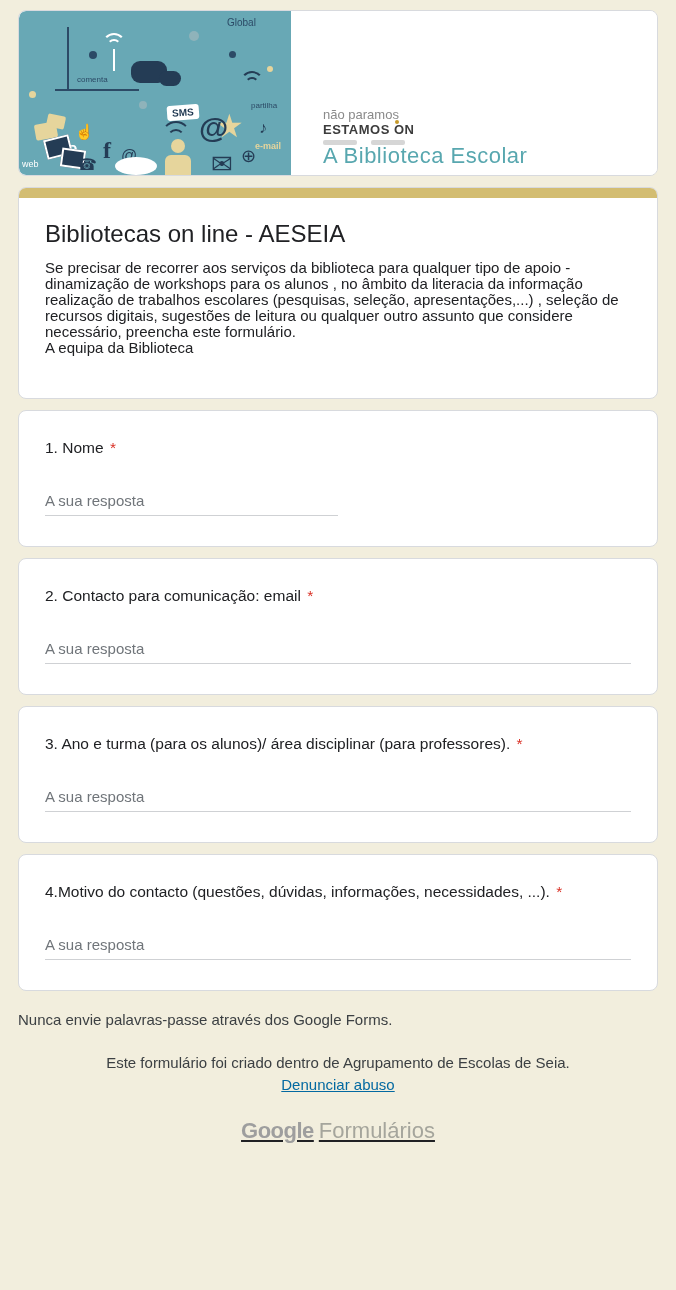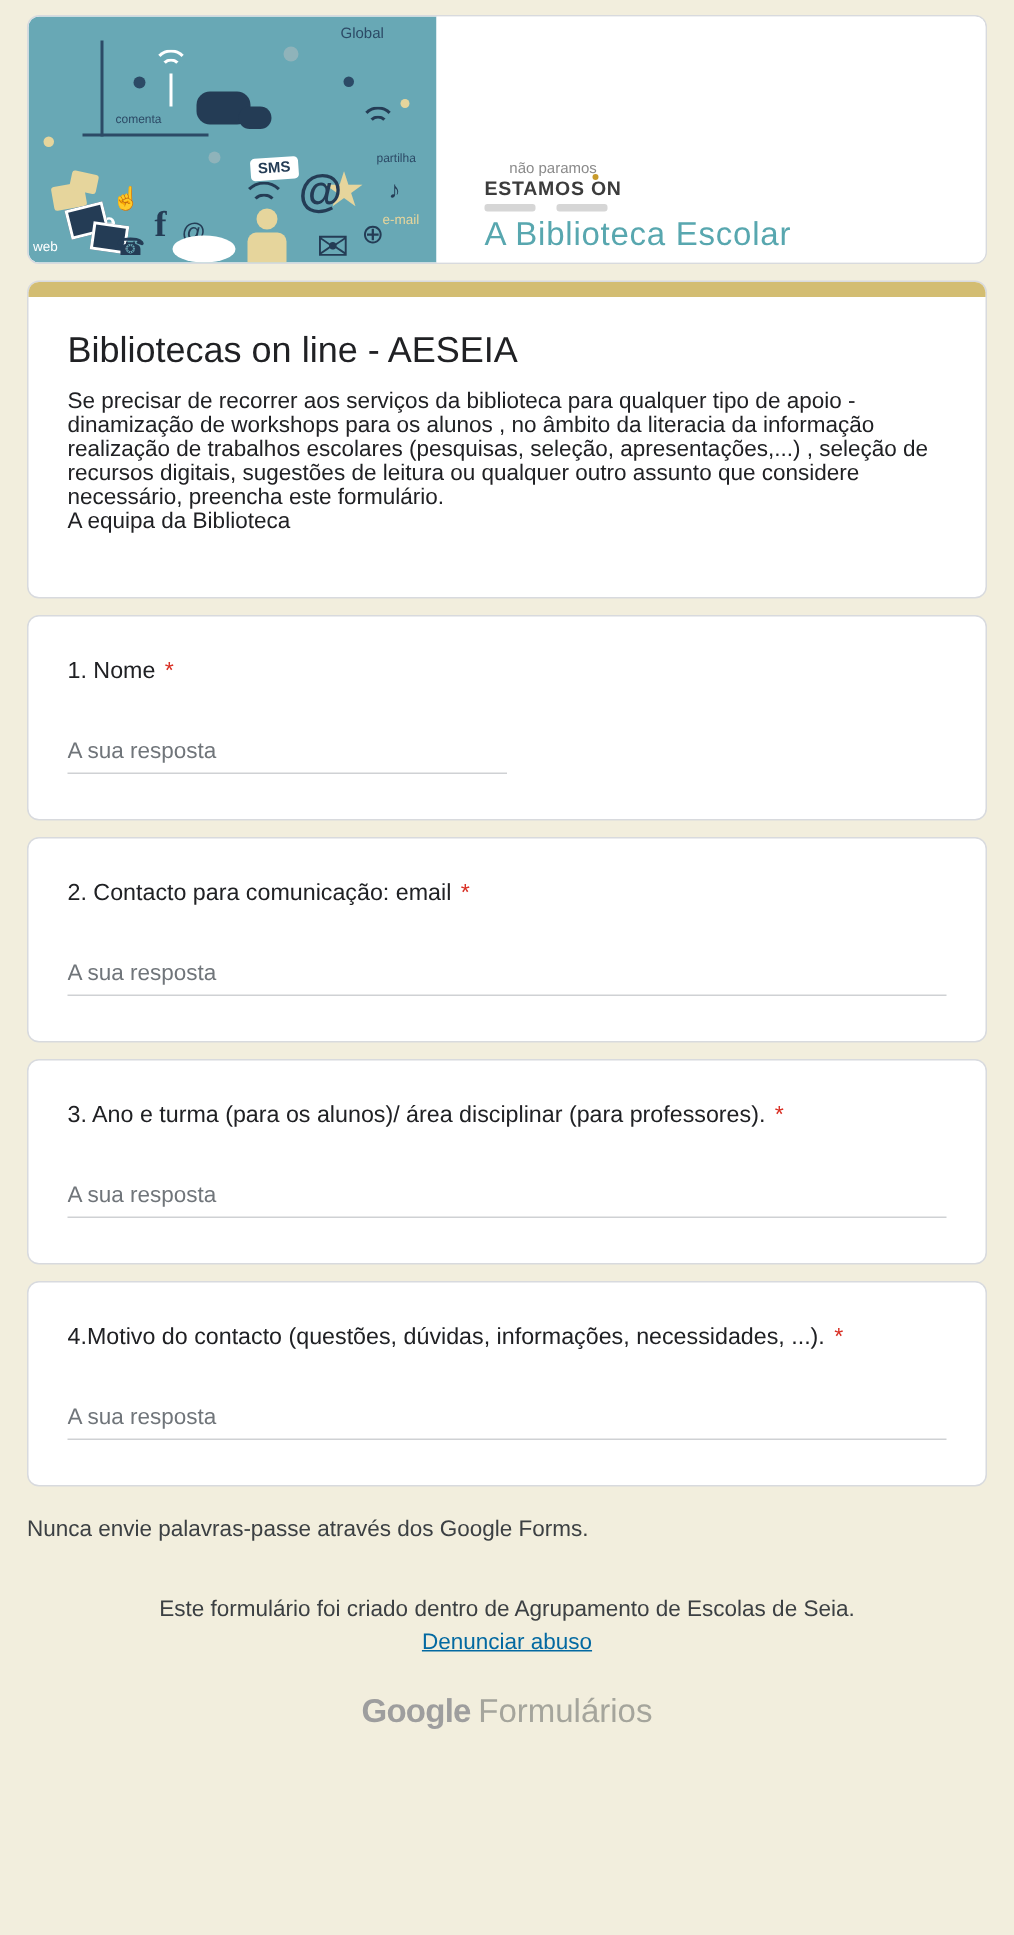--- a/index.html
+++ b/index.html
@@ -32,21 +32,21 @@
   .axis-h { left:36px; top:78px; width:84px; height:2px; background:#2c4a66; }
   .w-comenta { left:58px; top:64px; font-size:8px; color:#2c4a66; }
   .w-global { left:208px; top:6px; font-size:10px; color:#2c4a66; }
   .w-like { left:30px; top:92px; font-size:17px; font-weight:bold; color:#fff;margin-top:36px; }
   .pointer-ic { left:56px; top:112px; font-size:15px; color:#fff; }
   .sms-box {
     left:148px; top:94px; background:#fff; color:#243c55; font-weight:bold;
     font-size:10px; padding:2px 5px; border-radius:3px; transform:rotate(-4deg);
   }
   .w-partilha { left:232px; top:90px; font-size:8px; color:#2c4a66; }
-  .w-email { left:236px; top:130px; font-size:9px; font-weight:normal; color:#e6d59c; }
+  .w-email { left:236px; top:130px; font-size:9px; font-weight:bold; color:#e6d59c; }
   .w-web { left:3px; top:148px; font-size:9px; color:#fff; }
   .star-ic { left:196px; top:96px; font-size:32px; color:#e6d59c; }
   .env-ic { left:192px; top:138px; font-size:26px; color:#243c55; }
   .phone-ic { left:58px; top:144px; font-size:16px; color:#243c55; }
   .note-ic { left:240px; top:108px; font-size:16px; color:#243c55; }
   .at-large { left:180px; top:100px; font-size:30px; font-weight:bold; color:#243c55; }
   .at-small { left:102px; top:136px; font-size:16px; color:#243c55; }
   .f-ic { left:84px; top:126px; font-size:24px; font-weight:bold; color:#243c55; font-family:"Liberation Serif",serif; }
   .globe-ic { left:222px; top:134px; font-size:18px; color:#243c55; }
   .bubble { background:#243c55; border-radius:9px; }
@@ -73,21 +73,21 @@
   .dot { border-radius:50%; }
   .d1 { left:70px; top:40px; width:8px; height:8px; background:#2c4a66; }
   .d2 { left:170px; top:20px; width:10px; height:10px; background:#8fb3ba; }
   .d3 { left:210px; top:40px; width:7px; height:7px; background:#2c4a66; }
   .d4 { left:120px; top:90px; width:8px; height:8px; background:#8fb3ba; }
   .d5 { left:248px; top:55px; width:6px; height:6px; background:#e6d59c; }
   .d6 { left:10px; top:80px; width:7px; height:7px; background:#e6d59c; }
 
   .banner-right { position:relative; flex:1; background:#fff; }
   .brand { position:absolute; left:32px; top:96px; }
-  .brand-tagline { font-size:10px; color:#8a8a8a;text-align:center; }
+  .brand-tagline { font-size:13px; color:#8a8a8a; }
   .brand-name { font-size:13px; font-weight:bold; color:#3c3c3c; letter-spacing:.5px; }
   .brand-name .on { position:relative; }
   .brand-name .on::after {
     content:""; position:absolute; left:1px; top:-2px; width:4px; height:4px;
     border-radius:50%; background:#c79a2a;
   }
   .brand-subs { margin-top:3px; display:flex; gap:14px; }
   .brand-subs i { display:block; width:34px; height:5px; background:#d6d6d6; border-radius:2px; }
   .banner-title {
     position:absolute; left:32px; bottom:6px;
@@ -114,23 +114,23 @@
   .q-input::placeholder { color:#70757a; opacity:1; }
   .q-input.half { width:50%; }
 
   
   .submit-btn {
     display:inline-block; margin-top:1px; border:none; cursor:pointer;
     background:#8c7428; color:#fff; font-family:"Liberation Sans",sans-serif;
     font-size:15px; padding:8px 26px; border-radius:4px;
   }
   .warning { margin-top:20px; font-size:15px; color:#3c4043; }
-  .created-note { margin-top:34px; font-size:15px; color:#3c4043; text-align:center; line-height:22px; }
+  .created-note { margin-top:24px; font-size:15px; color:#3c4043; text-align:center; line-height:22px; }
   .abuse-link { color:#0369a1; text-decoration:underline; cursor:pointer; }
-  .forms-logo { margin-top:22px; text-align:center; font-size:22px; }
+  .forms-logo { margin-top:22px; text-align:center; font-size:22px;text-decoration:underline; }
   .logo-google { color:#9e9e9e; font-weight:bold; letter-spacing:-.5px; }
   .logo-product { color:#a5a59c; font-weight:400; margin-left:5px; }
 </style>
 </head>
 <body>
 
 <div class="page">
 
   
   <div class="card banner-card">

